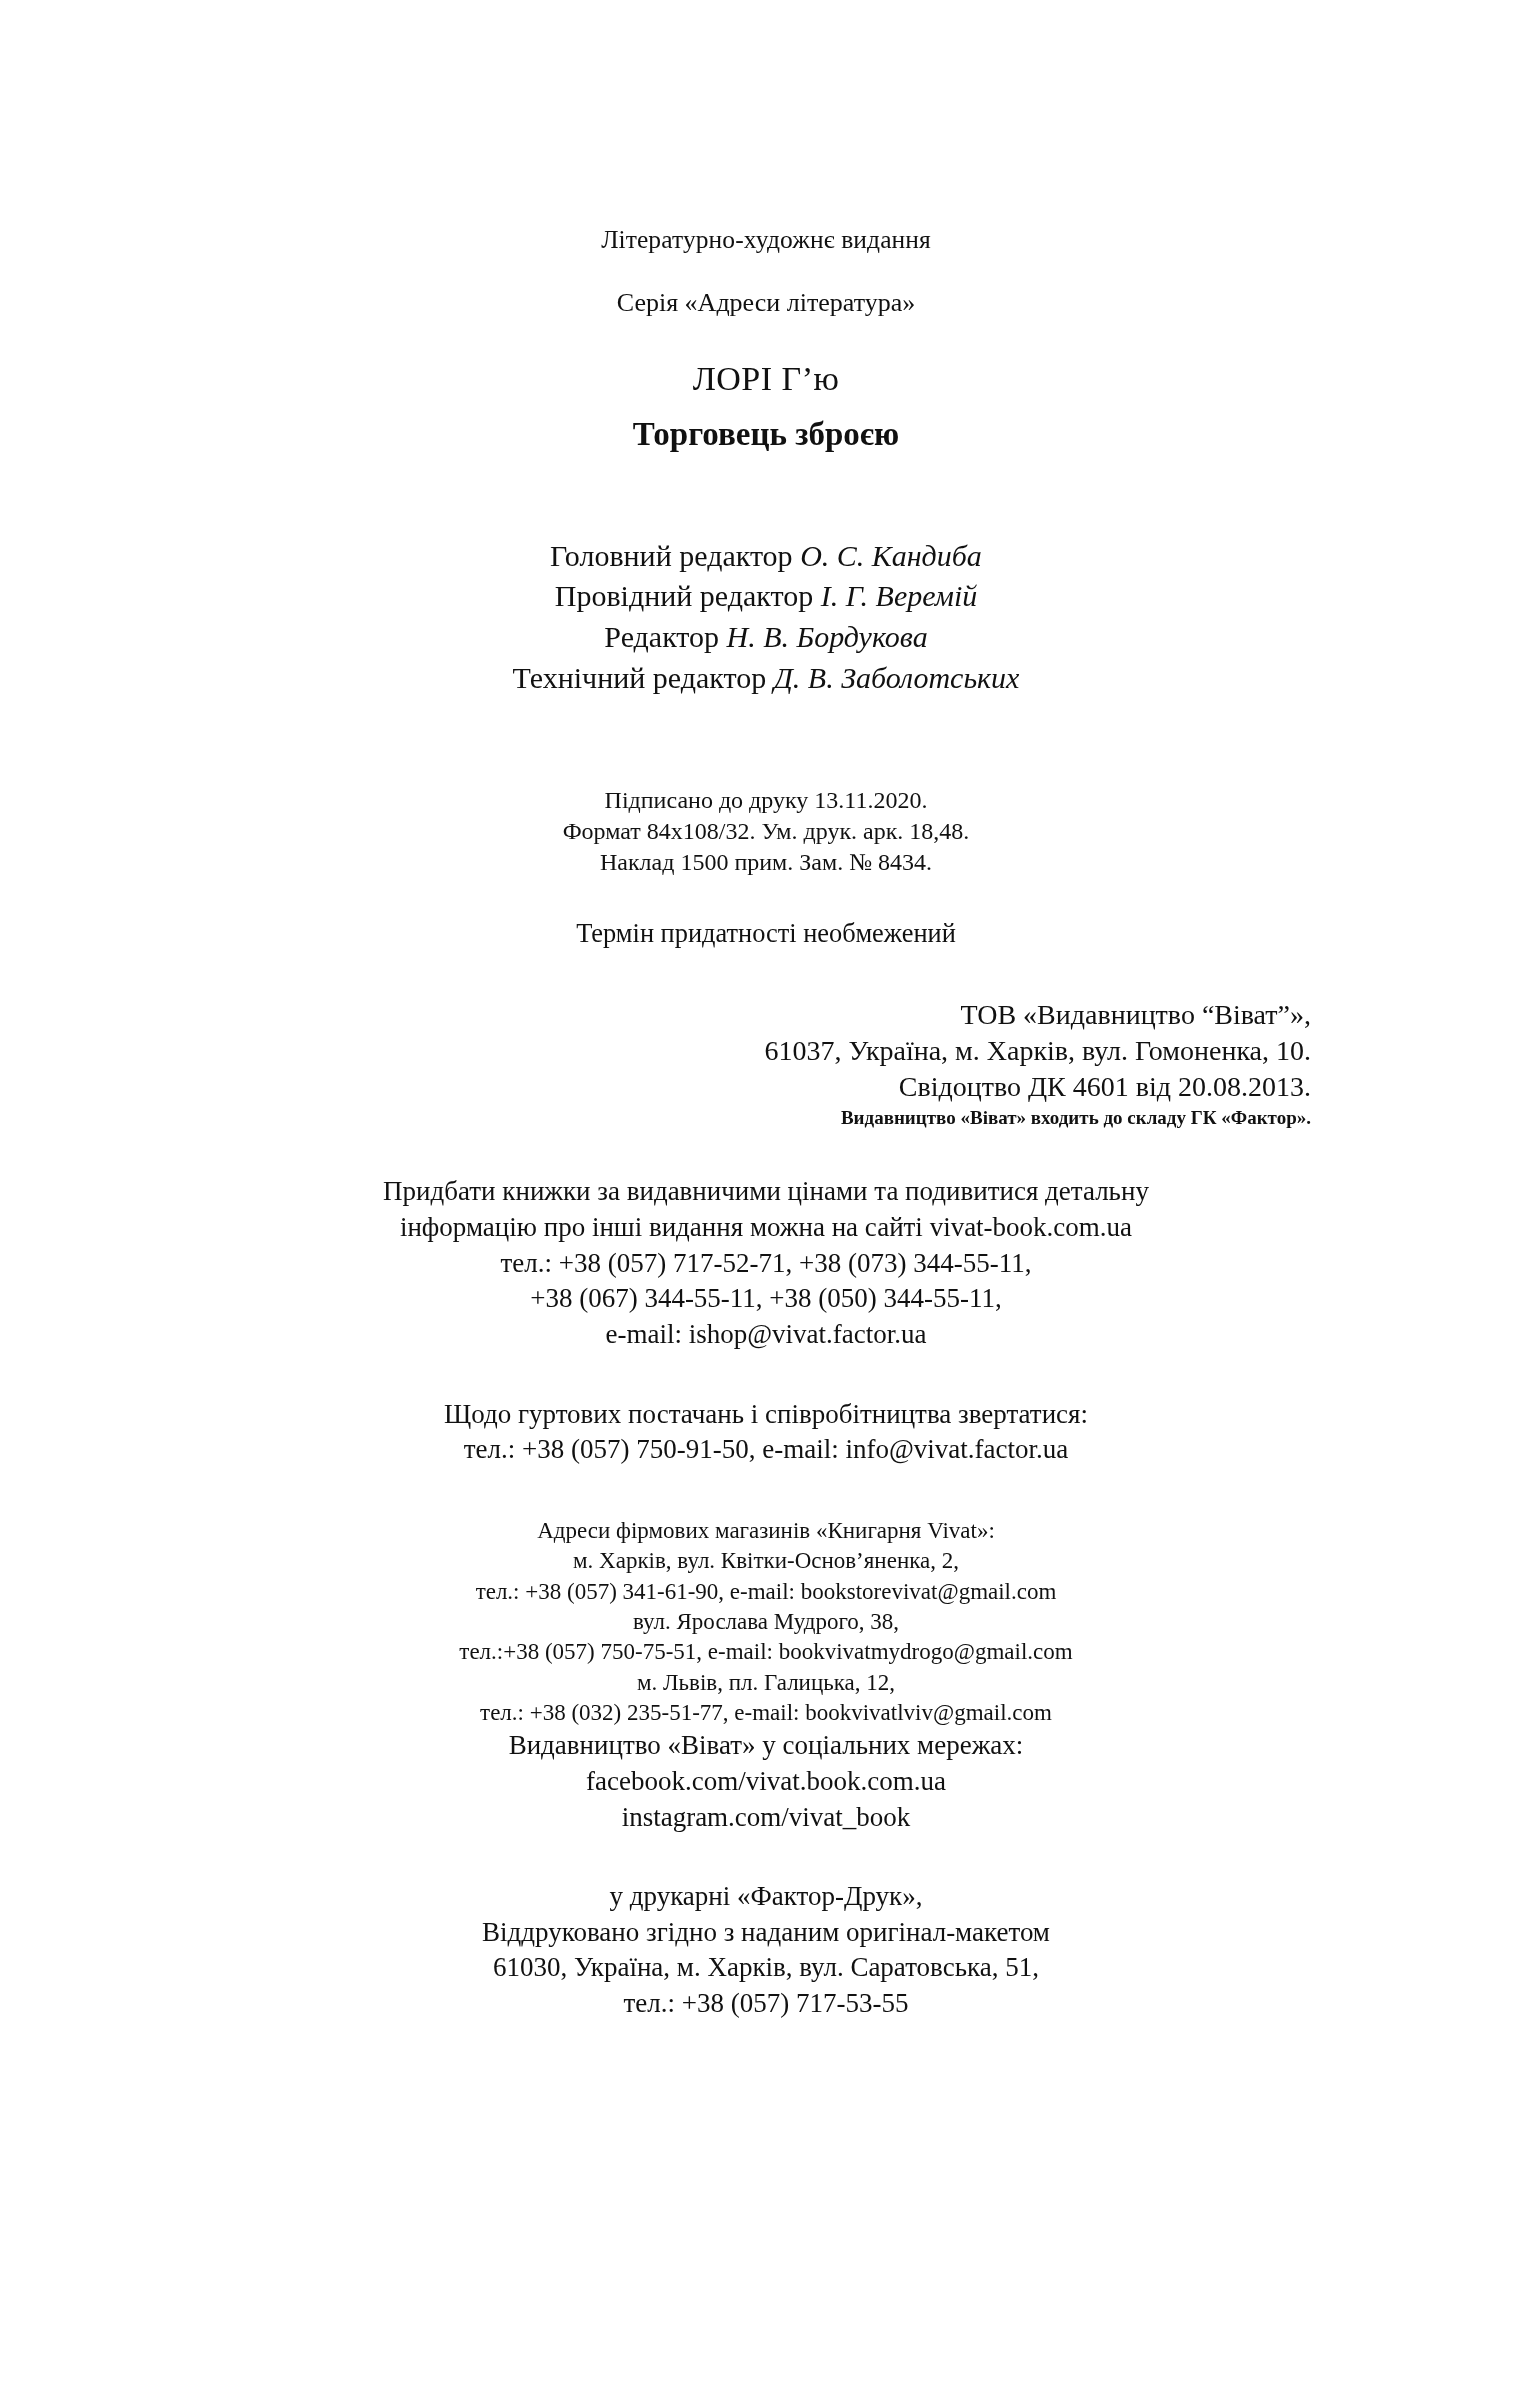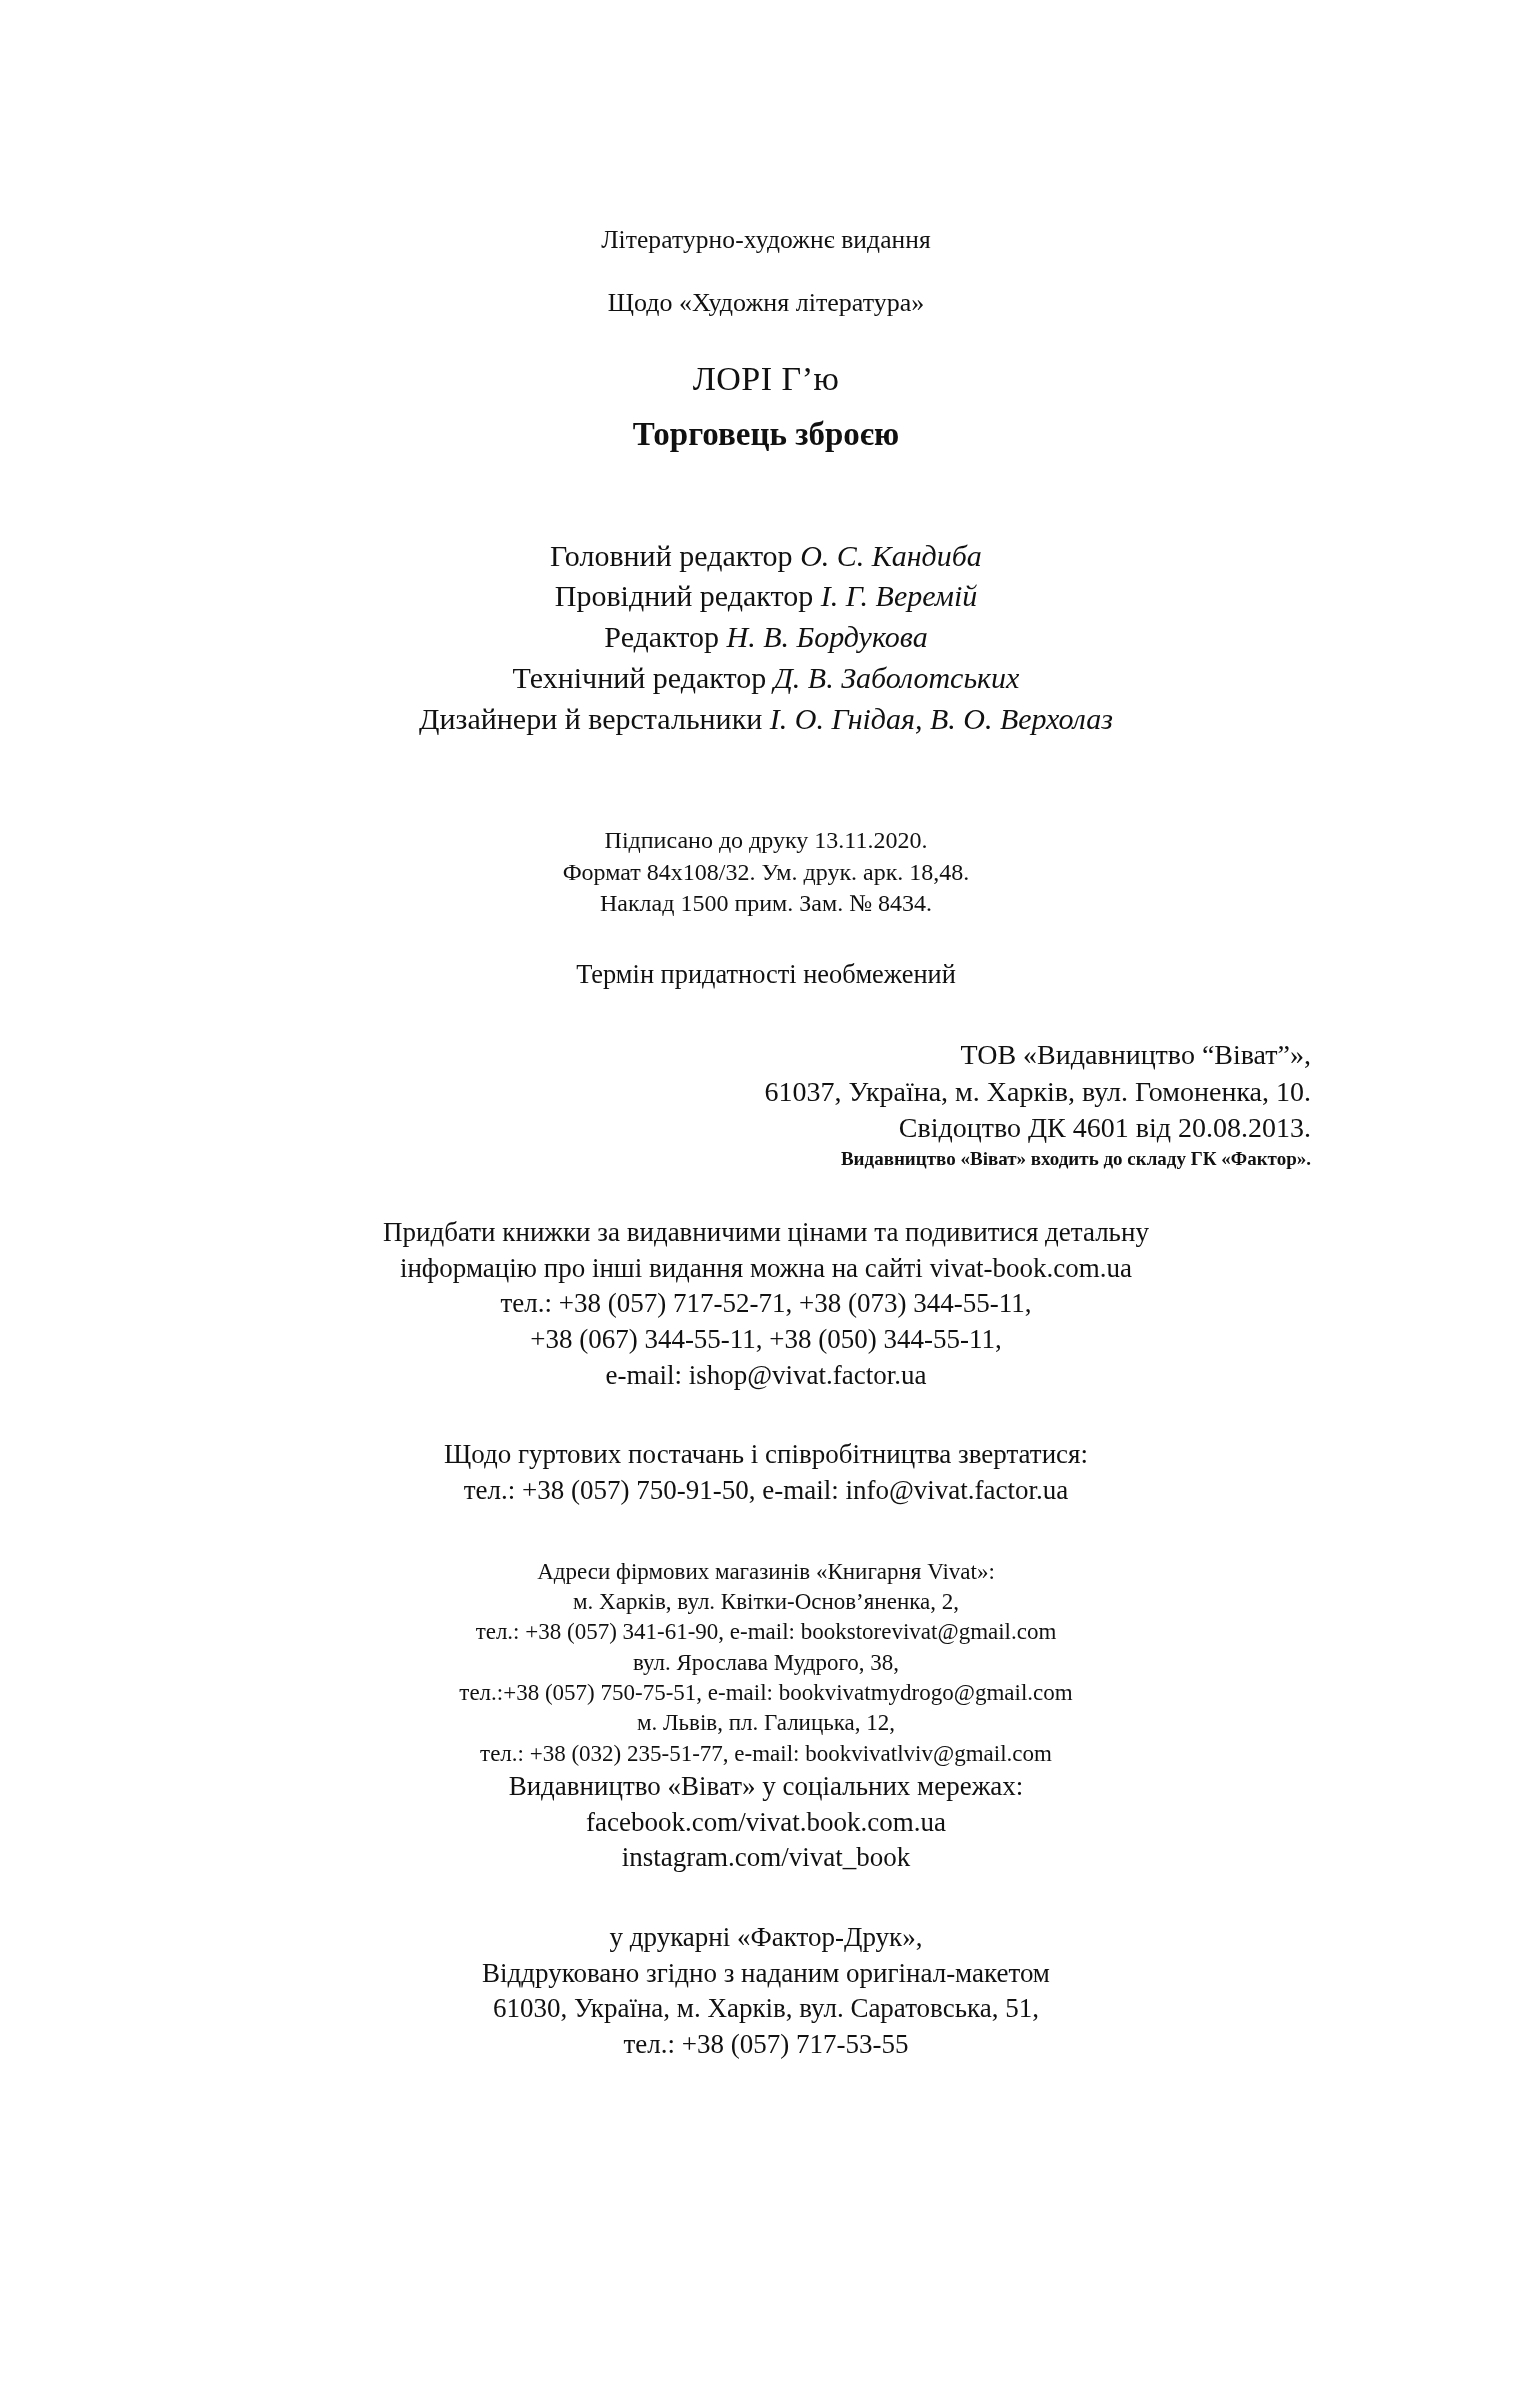--- a/index.html
+++ b/index.html
@@ -151,34 +151,33 @@
     line-height: 1.32;
   }
 </style>
 </head>
 <body>
 
 <div class="page">
 
   <div class="block header">
     <span class="line imprint-kind">Літературно-художнє видання</span>
-    <span class="line series">Щодо «Художня література»</span>
+    <span class="line series">Серія «Адреси література»</span>
   </div>
 
   <div class="block author-block">
     <span class="line author">ЛОРІ Г’ю</span>
     <span class="line book-title">Торговець зброєю</span>
   </div>
 
   <div class="block staff">
     <span class="line"><span>Головний редактор </span><span class="person">О. С. Кандиба</span></span>
     <span class="line"><span>Провідний редактор </span><span class="person">І. Г. Веремій</span></span>
     <span class="line"><span>Редактор </span><span class="person">Н. В. Бордукова</span></span>
     <span class="line"><span>Технічний редактор </span><span class="person">Д. В. Заболотських</span></span>
-    <span class="line"><span>Дизайнери й верстальники </span><span class="person">І. О. Гнідая, В. О. Верхолаз</span></span>
   </div>
 
   <div class="block printdata">
     <span class="line">Підписано до друку 13.11.2020.</span>
     <span class="line">Формат 84х108/32. Ум. друк. арк. 18,48.</span>
     <span class="line">Наклад 1500 прим. Зам. № 8434.</span>
   </div>
 
   <div class="block shelf-life">
     <span class="line">Термін придатності необмежений</span>

